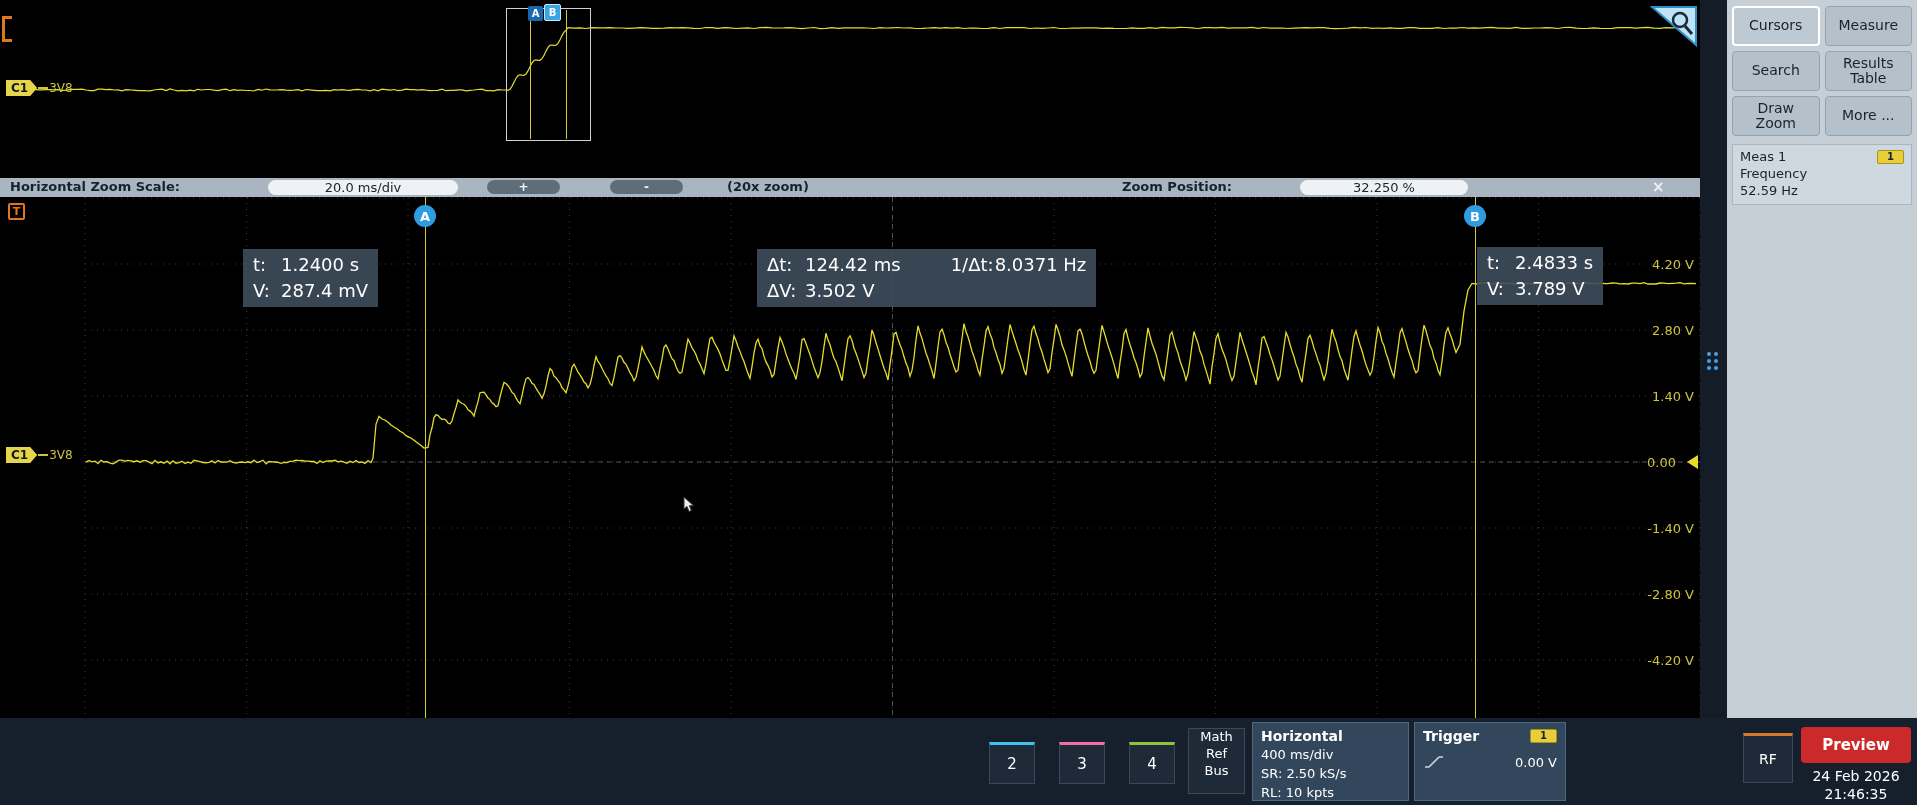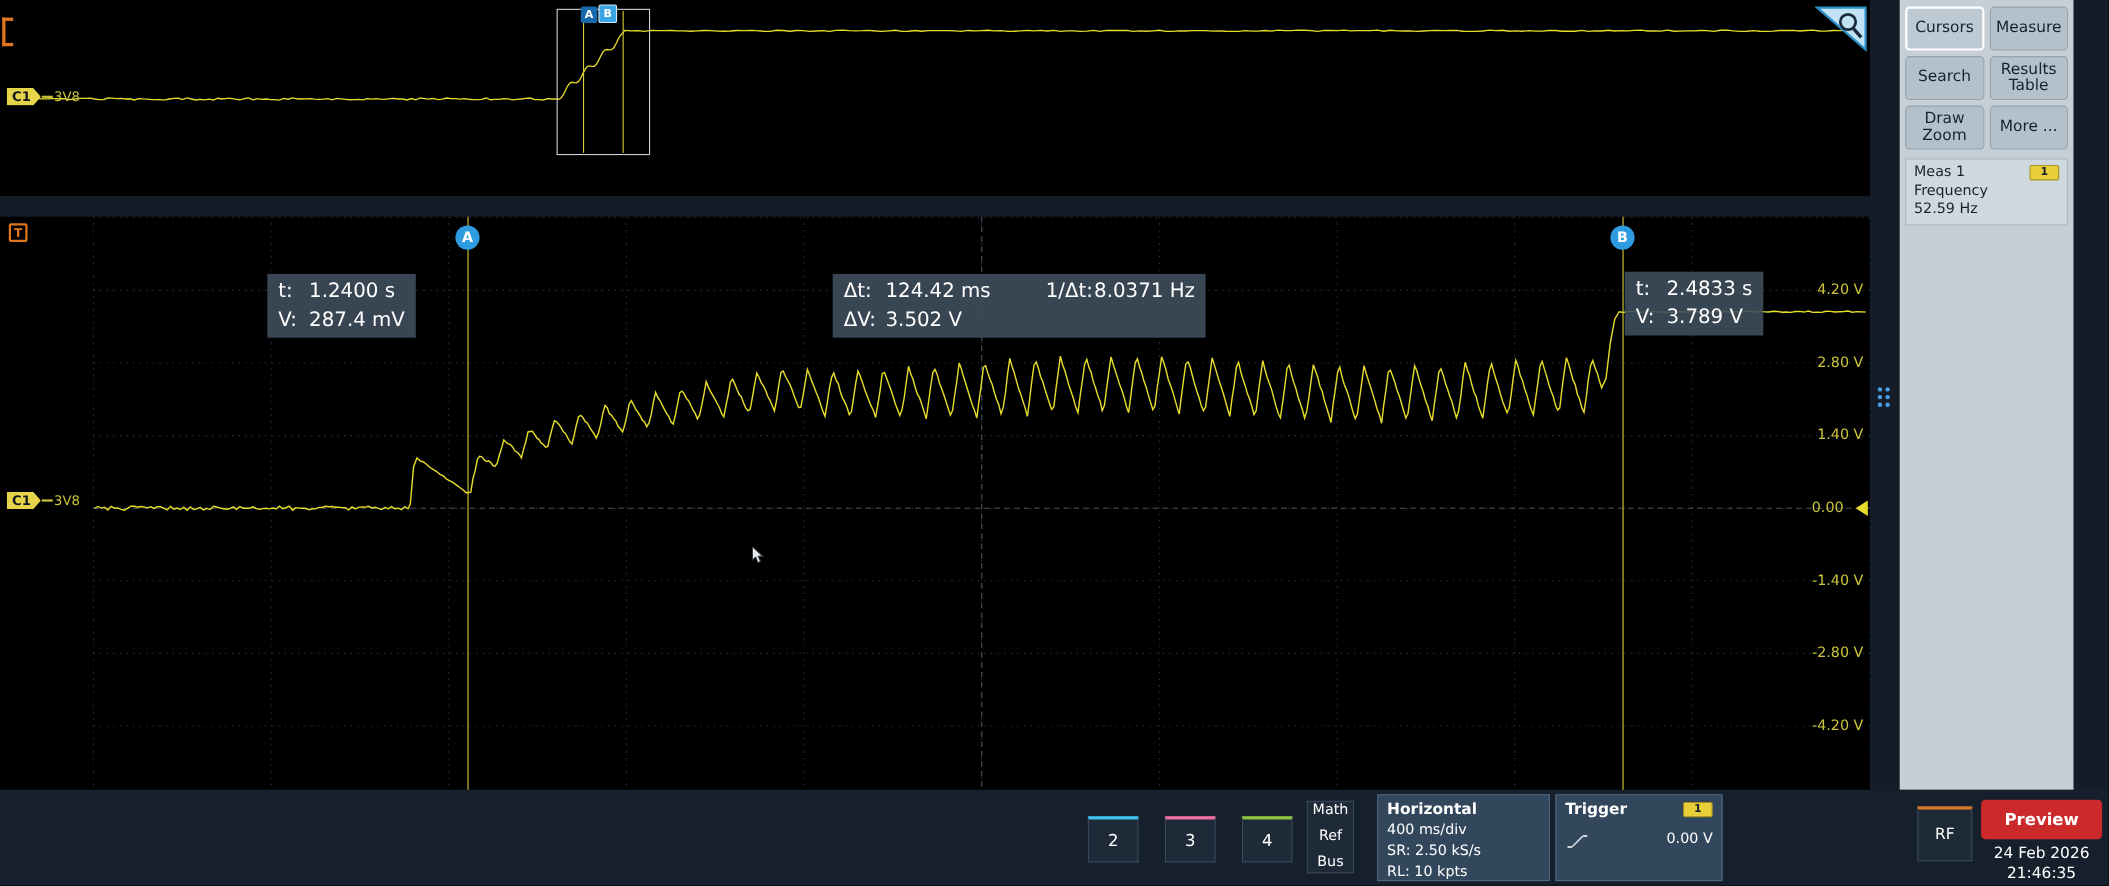--- a/index.html
+++ b/index.html
@@ -42,44 +42,44 @@
     border-top:7px solid transparent;border-bottom:7px solid transparent;border-right:11px solid #e6dd2b;transform:translateY(-50%)}
   .tbadge{position:absolute;left:8px;top:6px;width:17px;height:17px;border:2px solid #e0761e;border-radius:2px;
     color:#e0761e;font-size:11px;font-weight:bold;display:flex;align-items:center;justify-content:center}
 
   
   .splitter{position:absolute;left:1700px;top:0;width:27px;height:718px;background:#131c27}
   .grip{position:absolute;left:7px;top:352px;display:grid;grid-template-columns:4px 4px;grid-auto-rows:4px;gap:3px}
   .grip i{width:4px;height:4px;border-radius:50%;background:#4aa0e8}
 
   
-  .sidebar{position:absolute;left:1727px;top:0;width:158px;height:718px;background:#c6cfd6;padding:6px 5px}
+  .sidebar{position:absolute;left:1727px;top:0;width:190px;height:718px;background:#c6cfd6;padding:6px 5px}
   .sbgrid{display:grid;grid-template-columns:1fr 1fr;gap:5px}
   .sbtn{height:40px;background:#b5c1ca;border:1px solid #93a3af;border-radius:4px;color:#16222e;font-size:14px;
     display:flex;align-items:center;justify-content:center;text-align:center;line-height:1.1;padding:2px}
   .sbtn span{max-width:62px}
   .sbtn.active{border:2px solid #ffffff;background:#bdc9d3}
   .meas{margin-top:8px;background:#cfd8de;border:1px solid #aab6c0;padding:4px 7px;color:#16222e;font-size:13px;line-height:1.3}
   .meas .mrow{display:flex;justify-content:space-between;align-items:center}
   .ybadge{background:#e8cf3a;color:#16222e;font-size:10px;font-weight:bold;padding:0 9px;border-radius:2px;border:1px solid #a8921e;line-height:12px}
 
   
   .bottom{position:absolute;left:0;top:718px;width:1917px;height:87px;background:#16202c;color:#fff}
   .ch1panel{position:absolute;left:4px;top:4px;width:113px;height:79px;background:#a6b2bd;color:#16222e;font-size:13px;padding:0}
   .ch1badge{display:inline-block;background:#e6d44b;color:#101820;font-weight:bold;font-size:13px;padding:1px 10px 2px 6px}
   .ch1panel .l{margin:1px 0 0 6px}
   .chnbtn{position:absolute;top:24px;width:46px;height:42px;background:#1e2a37;border:1px solid #39485a;color:#fff;
     font-size:15px;display:flex;align-items:center;justify-content:center}
   .bt2{border-top:3px solid #3cc3ef}.bt3{border-top:3px solid #ef6fa5}.bt4{border-top:3px solid #8fc53e}
-  .mrb{position:absolute;left:1188px;top:10px;width:43px;height:66px;background:#1e2a37;border:1px solid #39485a;color:#fff;
-    font-size:13px;line-height:1.3;display:flex;flex-direction:column;align-items:center;justify-content:space-between}
+  .mrb{position:absolute;left:1188px;top:10px;width:57px;height:66px;background:#1e2a37;border:1px solid #39485a;color:#fff;
+    font-size:13px;line-height:1.3;display:flex;flex-direction:column;align-items:center;justify-content:flex-start}
   .panel{position:absolute;top:4px;height:79px;background:#33475c;border:1px solid #4d6780;color:#fff;padding:3px 8px;font-size:13px;line-height:1.45}
   .panel .ttl{font-weight:bold;font-size:14px}
   .trow{display:flex;align-items:center;justify-content:space-between}
-  .trow2{display:flex;align-items:flex-end;margin-top:8px}
+  .trow2{display:flex;align-items:flex-start;margin-top:8px}
   .rfbtn{position:absolute;left:1743px;top:15px;width:50px;height:50px;background:#1e2a37;border:1px solid #39485a;
     border-top:3px solid #d8792a;color:#fff;font-size:14px;display:flex;align-items:center;justify-content:center}
   .preview{position:absolute;left:1801px;top:9px;width:110px;height:36px;background:#cc2a2a;border-radius:4px;color:#fff;
     font-size:15px;font-weight:bold;display:flex;align-items:center;justify-content:center}
   .dt{position:absolute;left:1801px;top:49px;width:110px;text-align:center;font-size:14px;line-height:1.3}
   .ptr{position:absolute;z-index:7}
 </style>
 </head>
 <body>
 
@@ -101,20 +101,30 @@
     </div>
     <div class="tab" style="left:528px;top:6px;width:15px;height:15px;background:#1868ac">A</div>
     <div class="tab" style="left:544px;top:4px;width:17px;height:17px;background:#39a5e5;border:1px solid #d0e8f5">B</div>
     <svg width="48" height="42" style="position:absolute;left:1650px;top:5px">
       <polygon points="2,2 46,2 46,40" fill="#bfe2f4" stroke="#2e8fc8" stroke-width="2"></polygon>
       <circle cx="30" cy="15" r="7" fill="none" stroke="#1a2a3a" stroke-width="2.5"></circle>
       <line x1="35" y1="21" x2="42" y2="29" stroke="#1a2a3a" stroke-width="3"></line>
     </svg>
   </div>
 
+  <div class="zoombar">
+    <span class="zb-label" style="left:10px">Horizontal Zoom Scale:</span>
+    <div class="zb-pill" style="left:268px;width:190px">20.0 ms/div</div>
+    <div class="zb-btn" style="left:487px;width:73px">+</div>
+    <div class="zb-btn" style="left:610px;width:73px">-</div>
+    <span class="zb-label" style="left:727px">(20x zoom)</span>
+    <span class="zb-label" style="left:1122px">Zoom Position:</span>
+    <div class="zb-pill" style="left:1300px;width:168px">32.250 %</div>
+    <span class="zb-close" style="left:1652px">×</span>
+  </div>
 
   <div class="main">
     <svg width="1700" height="521" style="position:absolute;left:0;top:0">
       <g id="main-grid">
           <line x1="85" y1="0" x2="85" y2="521" stroke="#363d45" stroke-width="1" stroke-dasharray="1,5"></line>
           <line x1="246.5" y1="0" x2="246.5" y2="521" stroke="#363d45" stroke-width="1" stroke-dasharray="1,5"></line>
           <line x1="408" y1="0" x2="408" y2="521" stroke="#363d45" stroke-width="1" stroke-dasharray="1,5"></line>
           <line x1="569.5" y1="0" x2="569.5" y2="521" stroke="#363d45" stroke-width="1" stroke-dasharray="1,5"></line>
           <line x1="731" y1="0" x2="731" y2="521" stroke="#363d45" stroke-width="1" stroke-dasharray="1,5"></line>
           <line x1="892.5" y1="0" x2="892.5" y2="521" stroke="#363d45" stroke-width="1" stroke-dasharray="1,5"></line>

